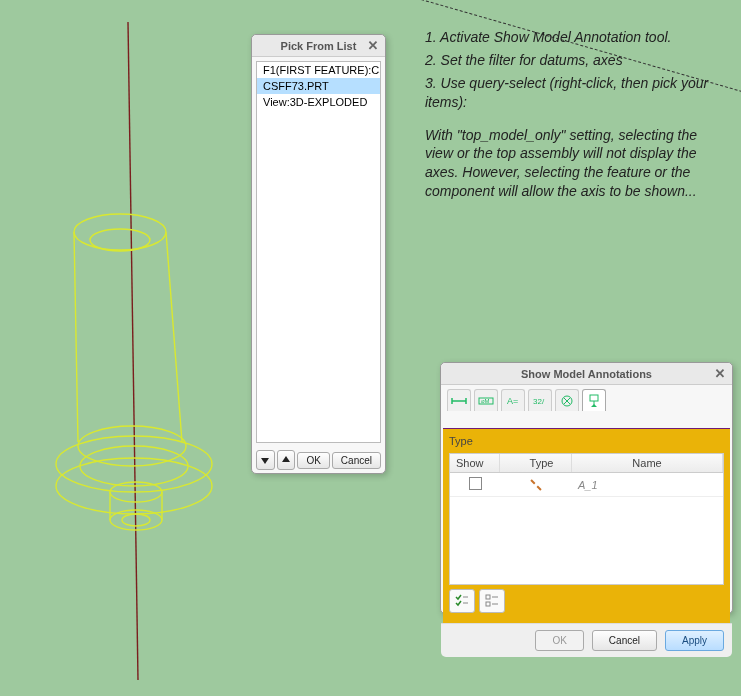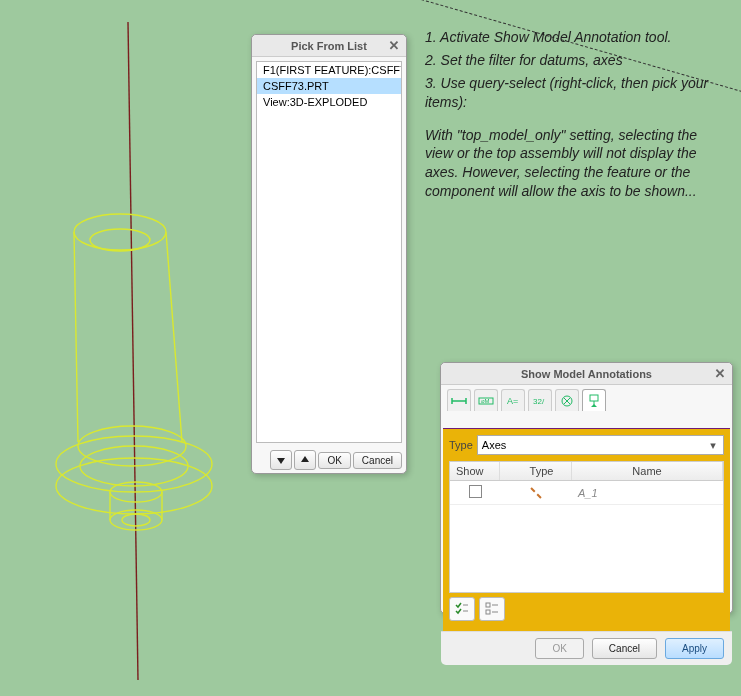--- a/index.html
+++ b/index.html
@@ -52,21 +52,21 @@
   .dlg {
     position: absolute;
     background: #f7f7f7;
     border: 1px solid #999;
     border-radius: 5px;
     box-shadow: 2px 2px 6px rgba(0,0,0,.2);
   }
   .dlg-pick {
     left: 251px;
     top: 34px;
-    width: 156px;
+    width: 135px;
     height: 440px;
   }
   .dlg-title {
     height: 22px;
     background: #e9e9e9;
     border-bottom: 1px solid #ccc;
     text-align: center;
     font-weight: bold;
     font-size: 11px;
     line-height: 22px;
@@ -350,24 +350,20 @@
       <svg viewBox="0 0 16 16">
           <rect x="4" y="2" width="8" height="6" stroke="#2b6" fill="none"></rect>
           <line x1="8" y1="8" x2="8" y2="14" stroke="#2b6"></line>
           <path d="M5 14 L11 14 L8 11 Z" fill="#2b6"></path>
         </svg>
     </div>
   </div>
   <div class="anno-body">
     <div class="row">
       <span class="lbl">Type</span>
-      <div class="combo">
-        <span>Axes</span>
-        <span class="arrow">▾</span>
-      </div>
     </div>
     <div class="tbl">
       <div class="thead">
         <div class="th th-show">Show</div>
         <div class="th th-icon"></div>
         <div class="th th-type">Type</div>
         <div class="th th-name">Name</div>
       </div>
       <div class="trow">
         <div class="td td-show"><span class="chk"></span></div>

